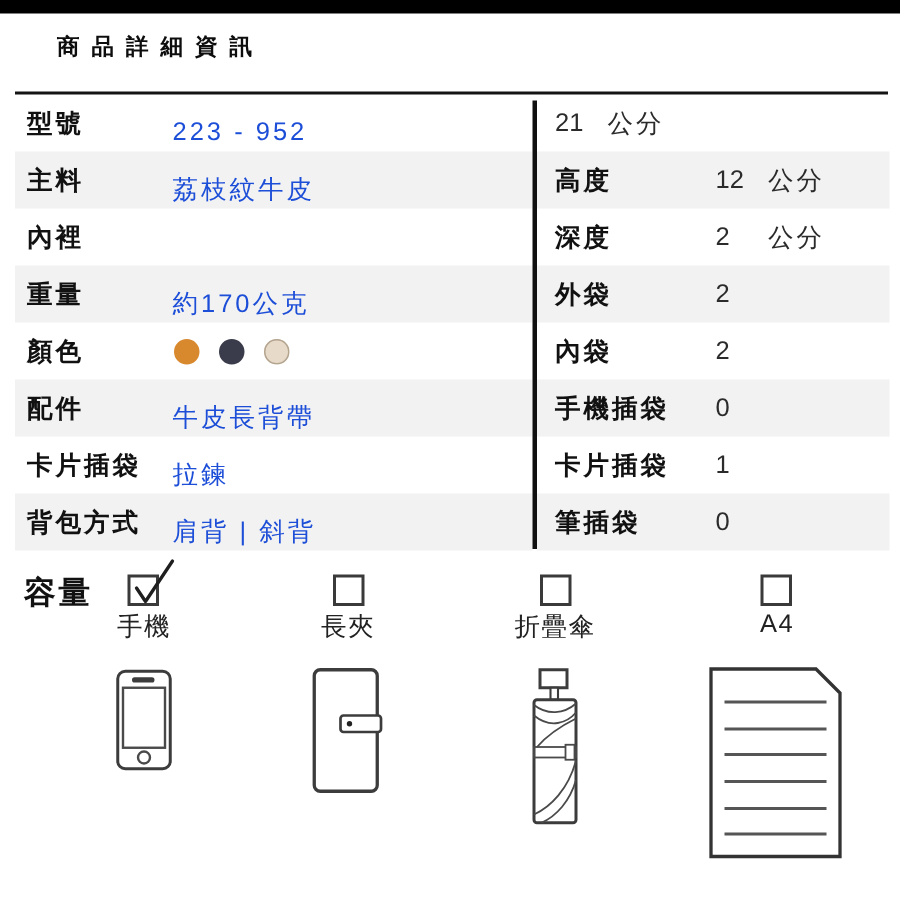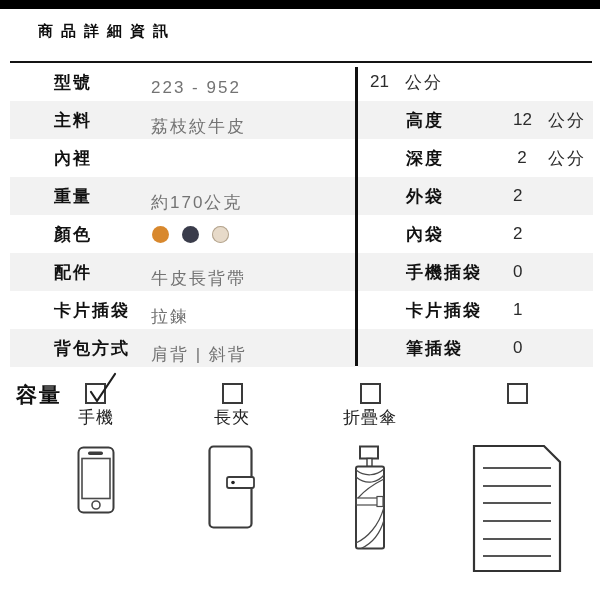--- a/index.html
+++ b/index.html
@@ -11,26 +11,26 @@
   .top-rule{position:absolute;left:10px;top:61px;width:582px;height:2px;background:#141414;}
   .spec{position:absolute;left:10px;top:63px;width:583px;height:304px;}
   .col{position:absolute;top:0;}
   .col-left{left:0;width:345px;}
   .col-right{left:348px;width:235px;}
   .vdiv{position:absolute;left:345px;top:4px;width:3px;height:299px;background:#101010;}
   .row{height:38px;display:flex;align-items:center;font-size:17px;box-sizing:border-box;}
   .col .row:nth-child(even){background:#f2f2f2;}
   .col-left .row{padding-left:8px;}
   .col-right .row{padding-left:12px;}
-  .label{font-weight:bold;letter-spacing:2px;color:#111;white-space:nowrap;margin-left:36px;}
+  .label{font-weight:bold;letter-spacing:2px;color:#111;white-space:nowrap;}
   .col-left .label{width:97px;flex:0 0 97px;}
   .col-right .label{width:107px;flex:0 0 107px;}
-  .value{color:#737373;letter-spacing:2px;white-space:nowrap;margin-top:12px;}
+  .value{color:#1d4ed8;letter-spacing:2px;white-space:nowrap;margin-top:12px;}
   .num{color:#2b2b2b;}
-  .row.dim .num{display:inline-block;width:18px;text-align:center;}
+  .row.dim .num{display:inline-block;width:18px;text-align:left;}
   .unit{color:#2b2b2b;letter-spacing:2px;margin-left:17px;}
   .dots{display:flex;gap:13px;margin-left:1px;}
   .dot{width:17px;height:17px;border-radius:50%;}
   .dot.light{box-shadow:inset 0 0 0 1px #b3a48f;}
   .cap-label{position:absolute;left:16px;top:381px;font-size:21px;font-weight:bold;
              letter-spacing:2px;color:#111;}
   .checkbox{position:absolute;top:383px;width:21px;height:21px;border:2px solid #3a3a3a;
             background:#fff;box-sizing:border-box;}
   .tick{position:absolute;left:84px;top:370px;}
   .cap-text{position:absolute;top:406px;width:120px;text-align:center;font-size:17px;
@@ -130,20 +130,21 @@
   <svg class="tick" width="34" height="36" viewBox="0 0 34 36">
     <path d="M7,22 L13,31 L31,4" fill="none" stroke="#1f1f1f" stroke-width="2.2" stroke-linecap="round" stroke-linejoin="round"></path>
   </svg>
   <div class="checkbox" style="left:222px;"></div>
   <div class="checkbox" style="left:360px;"></div>
   <div class="checkbox" style="left:507px;"></div>
 
   <div class="cap-text" style="left:172px;">長夾</div>
   <div class="cap-text" style="left:36px;">手機</div>
   <div class="cap-text" style="left:310px;">折疊傘</div>
+  <div class="cap-text" style="left:458px;">A4</div>
 
   <svg class="icon" style="left:77px;top:446px;" width="38" height="68" viewBox="0 0 38 68">
     <rect x="1.5" y="1.5" width="35" height="65" rx="5" fill="#fff" stroke="#3c3c3c" stroke-width="2"></rect>
     <rect x="11" y="5.5" width="15" height="3.5" rx="1.7" fill="#3c3c3c"></rect>
     <rect x="5" y="12.5" width="28" height="40" fill="none" stroke="#4a4a4a" stroke-width="1.6"></rect>
     <circle cx="19" cy="59" r="4" fill="none" stroke="#4a4a4a" stroke-width="1.6"></circle>
   </svg>
 
   <svg class="icon" style="left:208px;top:445px;" width="48" height="84" viewBox="0 0 48 84">
     <rect x="1.5" y="1.5" width="42" height="81" rx="4" fill="#fff" stroke="#3c3c3c" stroke-width="2.2"></rect>

